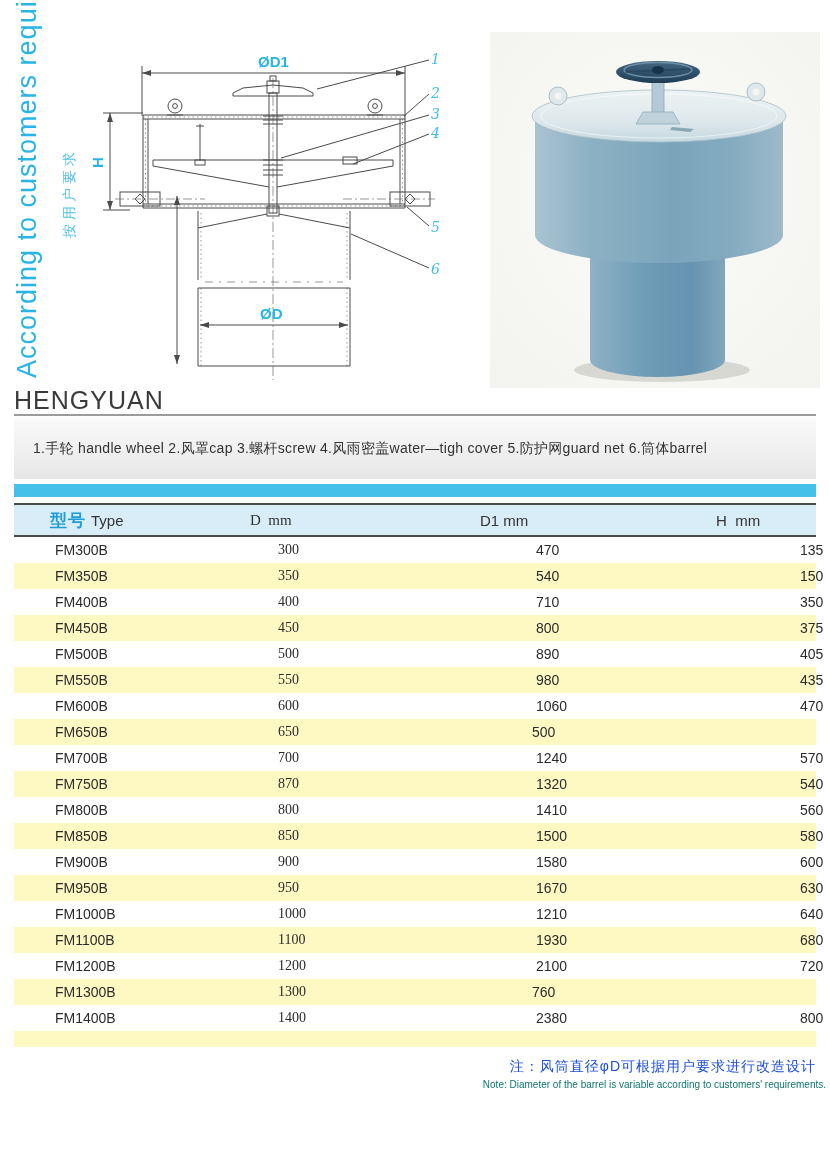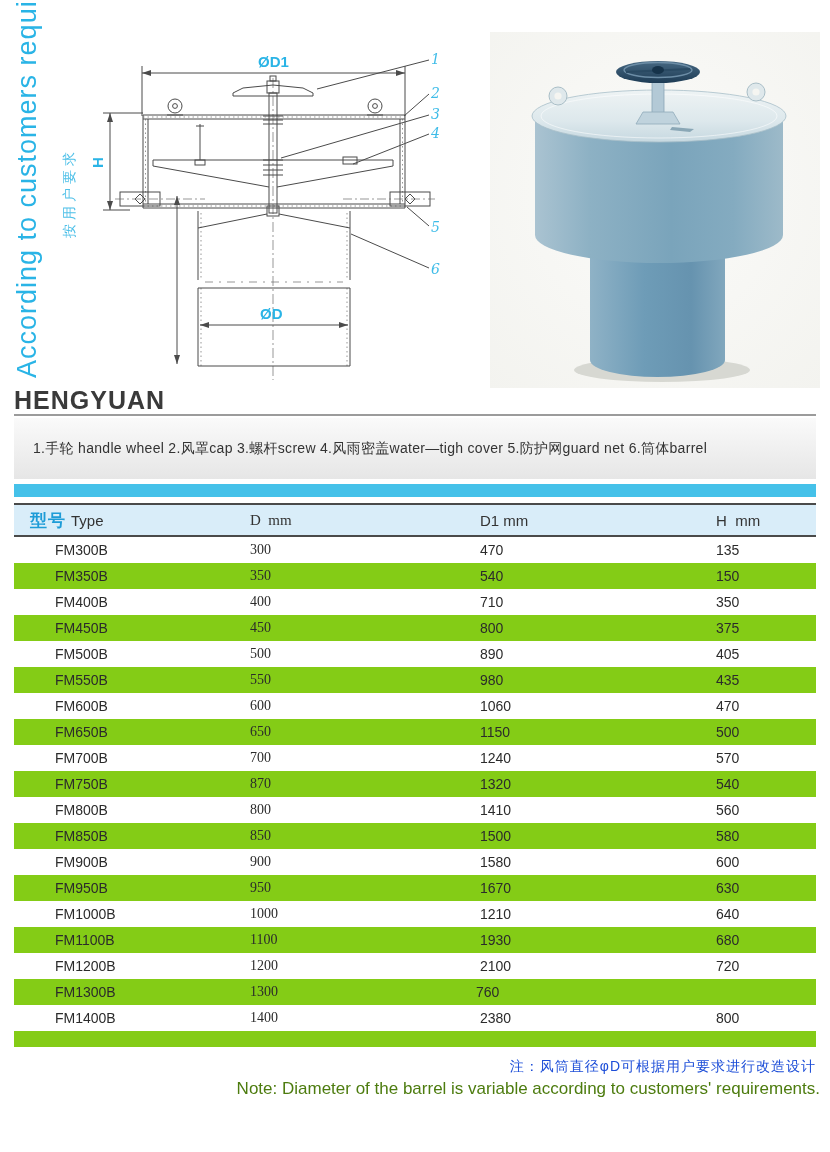--- a/index.html
+++ b/index.html
@@ -21,55 +21,55 @@
   }
   
   .drawing{position:absolute;left:85px;top:36px;}
   .photo{position:absolute;left:490px;top:32px;}
   .dwg-line{stroke:#4b4b4b;stroke-width:1;fill:none;}
   .dwg-thin{stroke:#6a6a6a;stroke-width:0.7;fill:none;}
   .dwg-cyan{fill:#2ab4e6;font-size:15px;font-weight:bold;font-family:"Liberation Sans",sans-serif;}
   .callout{fill:#3fbce8;font-size:14px;font-style:italic;font-family:"DejaVu Serif","Liberation Serif",serif;}
   
   .brand{
-    position:absolute;left:14px;top:386px;font-size:25px;font-weight:700;
+    position:absolute;left:14px;top:386px;font-size:25px;font-weight:400;
     color:#3a3a3a;letter-spacing:1px;margin:0;
   }
   .brand-rule{position:absolute;left:14px;top:414px;width:802px;height:2px;background:#9b9b9b;}
   
   .legend-band{
     position:absolute;left:14px;top:418px;width:802px;height:61px;
     background:linear-gradient(180deg,#fafafa 0%,#efefef 55%,#e6e6e6 100%);
     display:flex;align-items:center;
   }
   .legend-text{padding-left:19px;font-size:14px;color:#333;letter-spacing:0.3px;}
   
   .accent-bar{position:absolute;left:14px;top:484px;width:802px;height:13px;background:#45c1e9;}
   .spec-table{position:absolute;left:14px;top:503px;width:802px;}
   .thead{
     height:30px;background:#d9edf9;border-top:2px solid #4a4a4a;border-bottom:2px solid #4a4a4a;
     display:grid;grid-template-columns:196px 230px 240px 136px;align-items:center;
   }
-  .thead .c1{padding-left:16px;}
+  .thead .c1{padding-left:36px;}
   .thead .c2,.trow .c2{padding-left:40px;font-family:Liberation Serif, serif;}
   .thead .c3,.trow .c3{padding-left:40px;}
   .thead .c4,.trow .c4{padding-left:36px;}
   .h-cn{color:#1e9cd7;font-size:17px;font-weight:bold;letter-spacing:1px;}
   .h-en{color:#333;font-size:15px;margin-left:5px;}
   .h-dim{color:#333;font-size:15px;white-space:pre;}
   .trow{
     height:26px;display:grid;grid-template-columns:196px 230px 240px 136px;
-    align-items:center;font-size:14px;color:#2b2b2b;
-  }
-  .trow.alt{background:#84cc16;}
+    align-items:center;font-size:14px;color:#2b2b2b;gap:28px;
+  }
+  .trow.alt{background:#fef9c3;}
   .trow .c1{padding-left:41px;}
   .trow.empty{height:16px;}
   
   .note-cn{position:absolute;right:14px;top:1058px;font-size:14px;color:#1d4ed8;letter-spacing:1px;}
-  .note-en{position:absolute;right:10px;top:1079px;font-size:17px;color:#4d7c0f;}
+  .note-en{position:absolute;right:4px;top:1079px;font-size:10px;color:#0f766e;}
 </style>
 </head>
 <body>
 
 <div class="side-en">According to customers require</div>
 <div class="side-cn">按用户要求</div>
 
 <svg class="drawing" width="380" height="352" viewBox="0 0 380 352">
 
   <line class="dwg-thin" x1="188" y1="42" x2="188" y2="344" stroke-dasharray="10 3 2 3"></line>
@@ -317,21 +317,20 @@
       </div>
       <div class="trow">
         <div class="c1">FM600B</div>
         <div class="c2">600</div>
         <div class="c3">1060</div>
         <div class="c4">470</div>
       </div>
       <div class="trow alt">
         <div class="c1">FM650B</div>
         <div class="c2">650</div>
-        <div class="c3">1150</div>
         <div class="c4">500</div>
       </div>
       <div class="trow">
         <div class="c1">FM700B</div>
         <div class="c2">700</div>
         <div class="c3">1240</div>
         <div class="c4">570</div>
       </div>
       <div class="trow alt">
         <div class="c1">FM750B</div>

